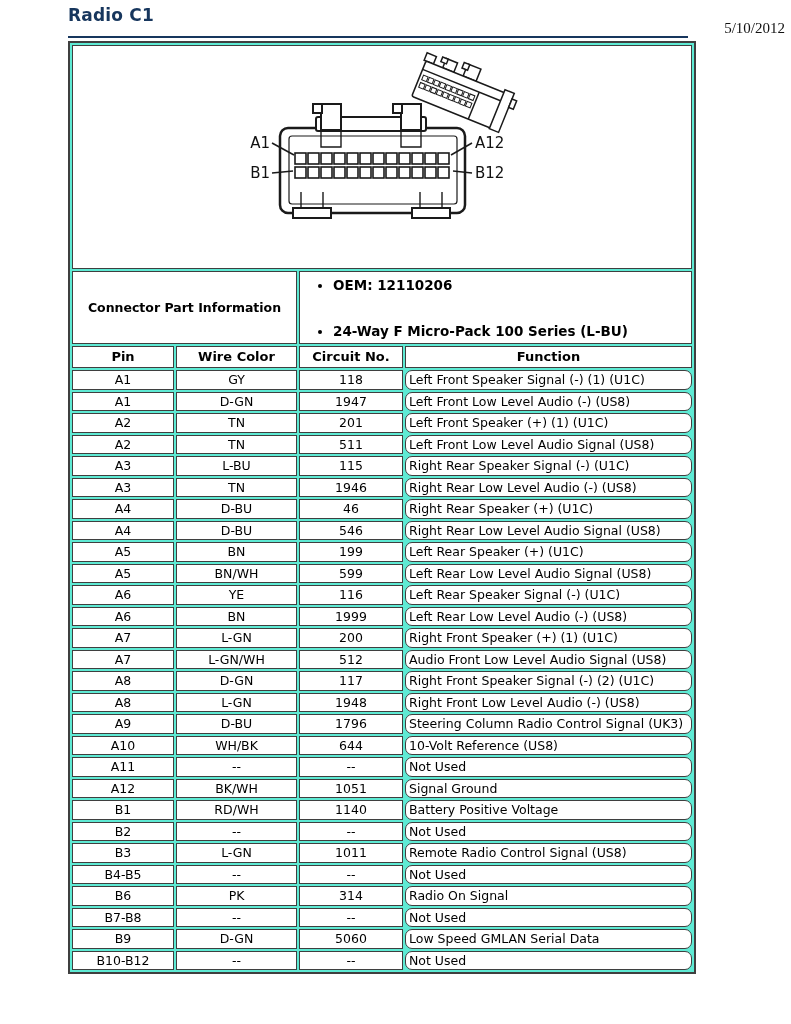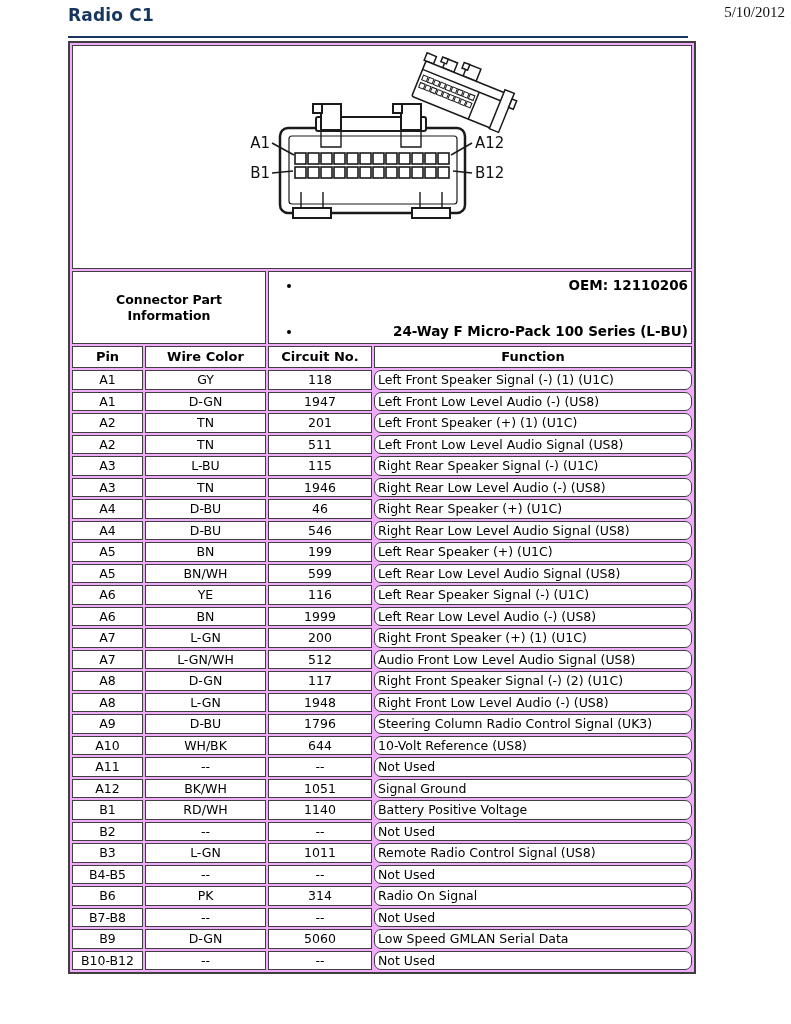--- a/index.html
+++ b/index.html
@@ -8,64 +8,64 @@
     --c-text:#000000;
   }
   *{margin:0;padding:0;box-sizing:border-box;}
   html,body{background:#ffffff;}
   body{
     width:791px;height:1024px;position:relative;
     font-family:"DejaVu Sans","Liberation Sans",sans-serif;
     color:var(--c-text);
   }
   .date{
-    position:absolute;top:4px;right:6px;
+    position:absolute;top:20px;right:6px;
     font-family:"Liberation Serif","DejaVu Serif",serif;
     font-size:15px;color:#111;
   }
   .content{margin-left:68px;width:620px;padding-top:5px;}
   .title-bar{
     border-bottom:2px solid var(--c-heading);
     padding-bottom:11px;margin-bottom:3px;
   }
   .title{
     font-size:17px;font-weight:bold;color:var(--c-heading);
     letter-spacing:.2px;
   }
   table.main{
     width:620px;
     border:2px solid var(--c-border);
     border-collapse:separate;border-spacing:2px;
-    background:#f0abfc;
+    background:#5eead4;
   }
   table.main td,table.main th{
     border:1px solid var(--c-border);
     background:#fff;vertical-align:middle;
   }
   .img-cell{height:224px;padding:0;}
   .img-cell svg{display:block;}
   .cpi-label{
     font-weight:bold;font-size:13.5px;text-align:center;height:66px;
   }
-  .cpi-bullets-cell{height:66px;vertical-align:middle;text-align:right;}
+  .cpi-bullets-cell{height:66px;vertical-align:middle;}
   .cpi-bullets-cell ul{
     list-style:disc;margin:4px 0 2px 30px;
     font-weight:bold;font-size:13.5px;
   }
   .cpi-bullets-cell li{line-height:17px;}
   .cpi-bullets-cell li + li{margin-top:29px;}
   table.main th{
     font-size:13px;font-weight:bold;padding:2px;line-height:16px;text-align:center;
   }
   table.main tbody td{
     font-size:12.5px;line-height:15.5px;padding:1px 3px;
   }
   td.ctr{text-align:center;}
   td.fn{text-align:left;padding-left:4px;border-radius:7px;}
-  .col-pin{width:71px;margin-left:8px;}
+  .col-pin{width:102px;margin-left:8px;}
   .col-wire{width:121px;}
   .col-circuit{width:104px;}
   svg .ln{stroke:#1a1a1a;fill:none;}
   svg .fw{stroke:#1a1a1a;fill:#ffffff;}
   svg text{font-family:"DejaVu Sans","Liberation Sans",sans-serif;font-size:15px;fill:#111;}
 </style>
 </head>
 <body>
 
 <div class="date">5/10/2012</div>

